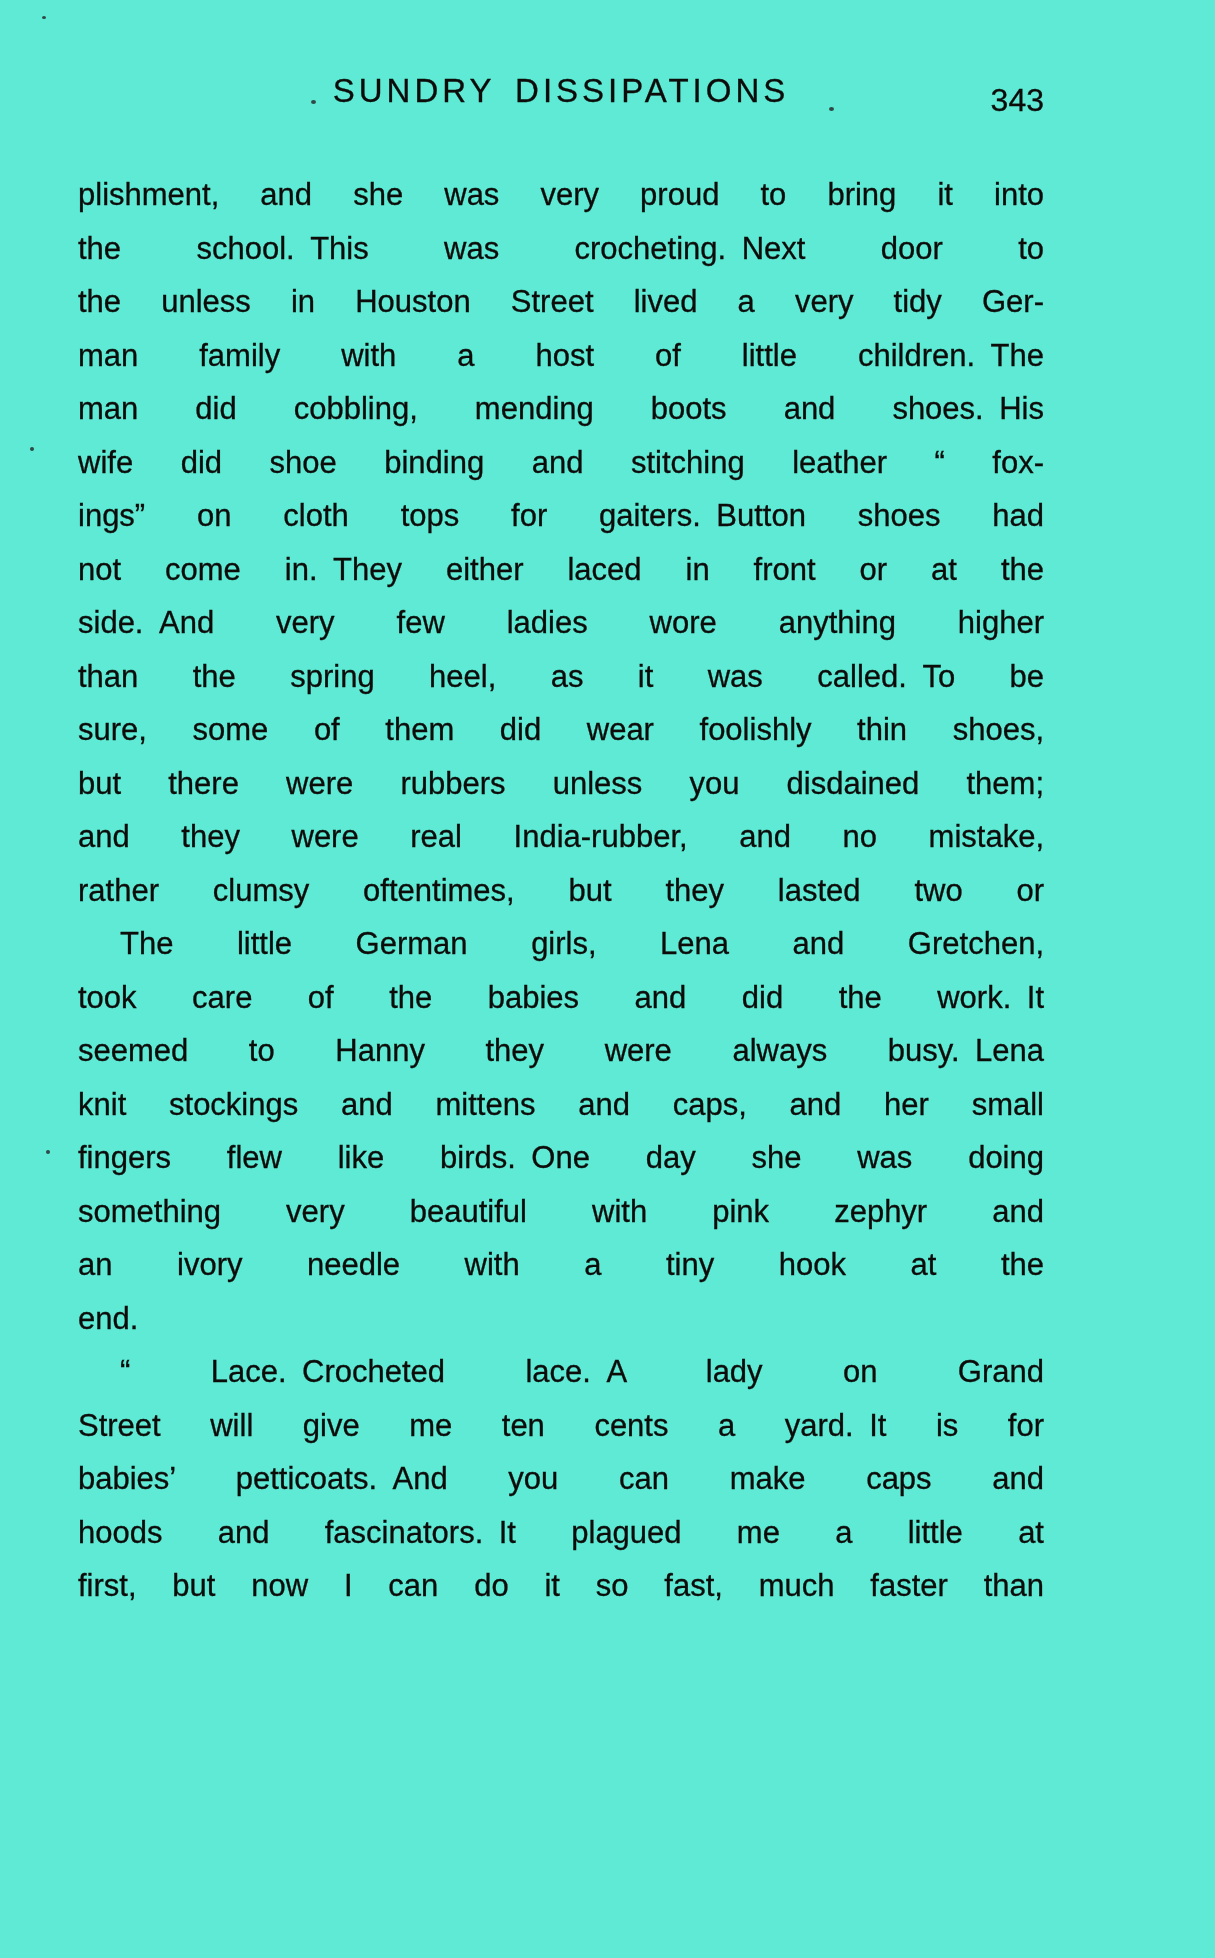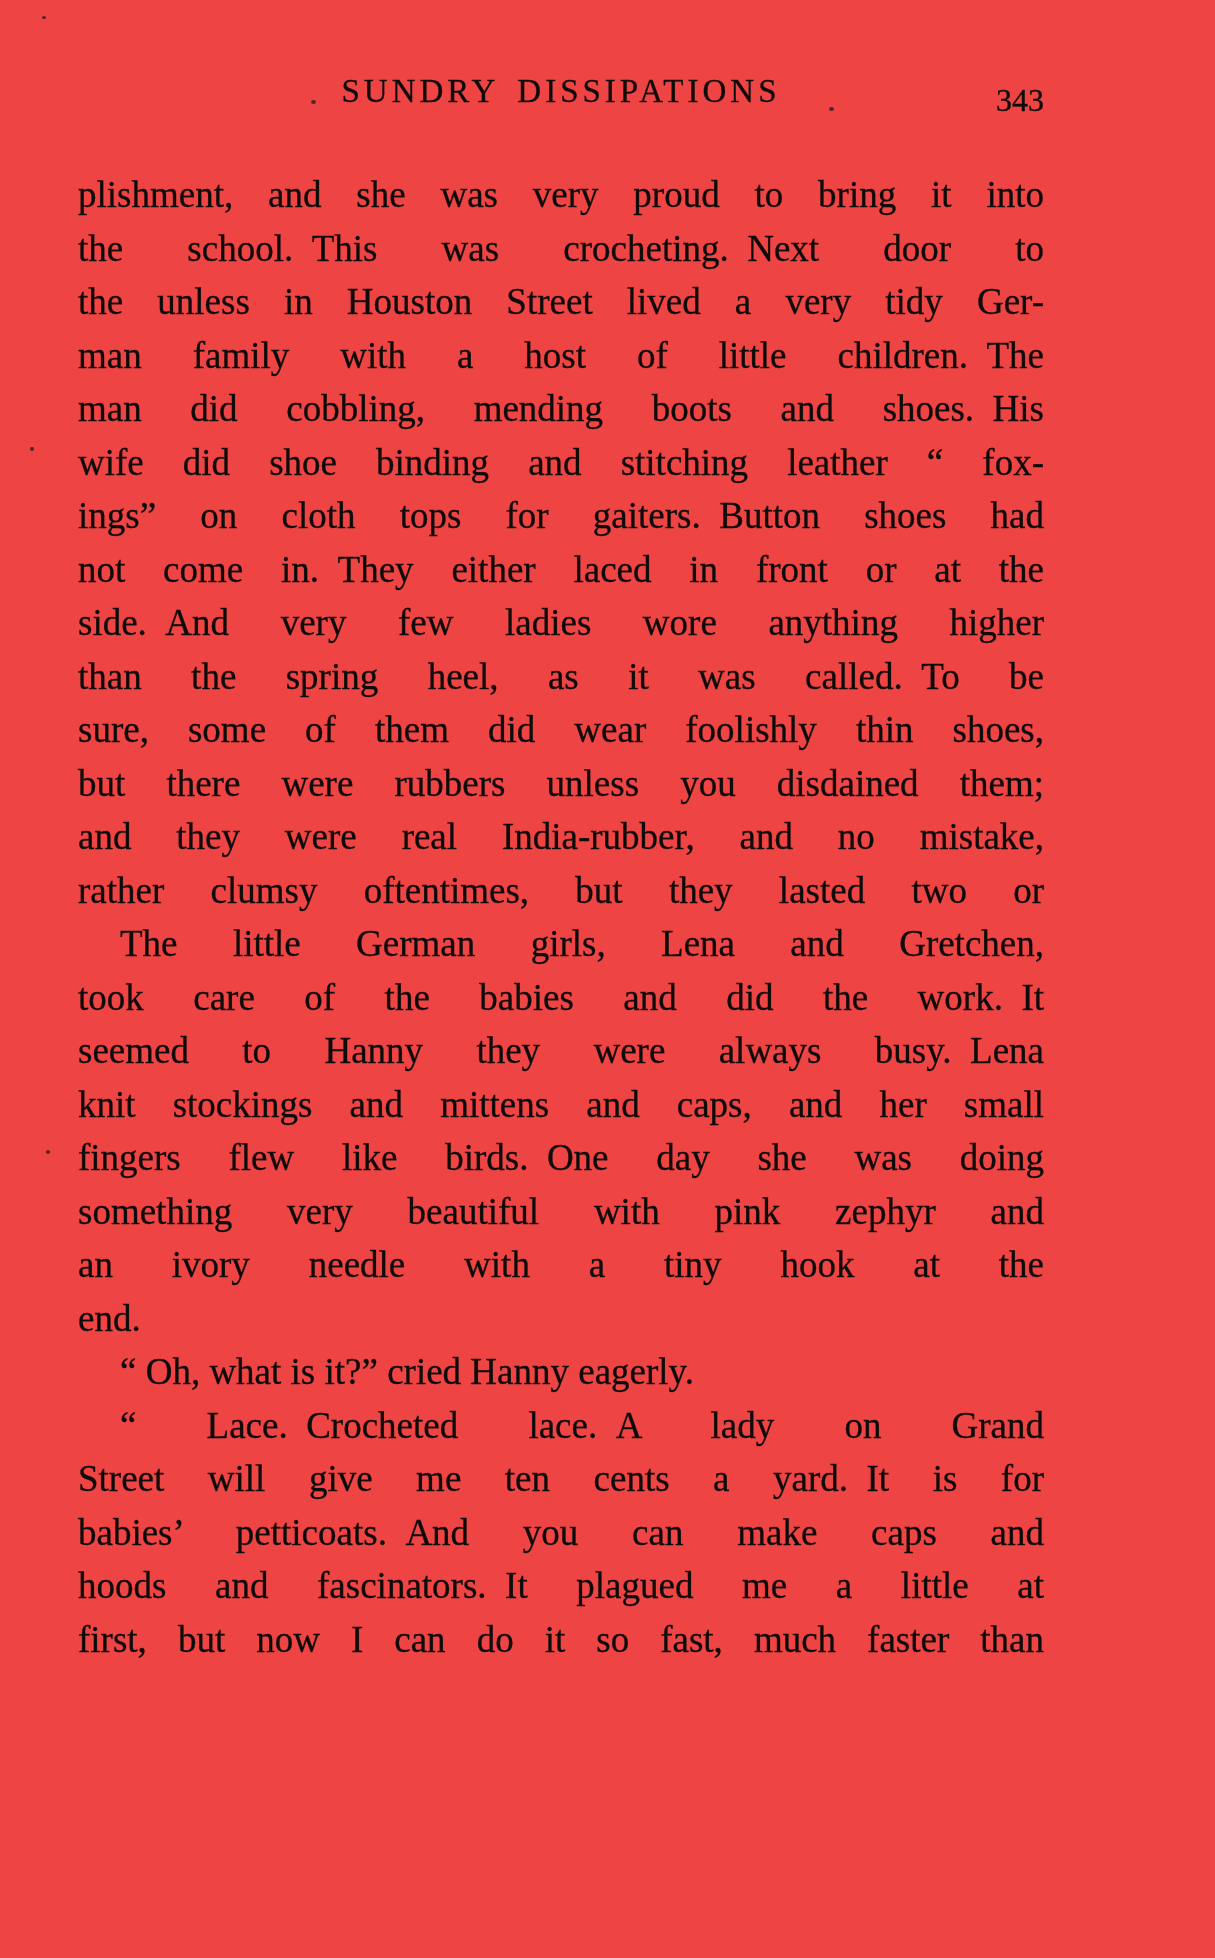--- a/index.html
+++ b/index.html
@@ -4,23 +4,23 @@
 <style>
   html, body {
     margin: 0;
     padding: 0;
     background: #ffffff;
   }
   .page {
     position: relative;
     width: 1215px;
     height: 1958px;
-    background: #ef4444;
+    background: #5eead4;
     color: #0d0c0a;
-    font-family: Liberation Serif, serif;
+    font-family: Liberation Sans, sans-serif;
     overflow: hidden;
     -webkit-text-stroke: 0.3px #0d0c0a;
   }
   .running-title {
     position: absolute;
     top: 72px;
     left: 78px;
     width: 966px;
     text-align: center;
     font-size: 33px;
@@ -36,21 +36,21 @@
     width: 966px;
     text-align: right;
     font-size: 32px;
     line-height: 38px;
   }
   .page-text {
     position: absolute;
     top: 168px;
     left: 78px;
     width: 966px;
-    font-size: 37px;
+    font-size: 31px;
     line-height: 53.5px;
   }
   .line {
     text-align: justify;
     text-align-last: justify;
   }
   .line.flush {
     text-align-last: left;
   }
   .line.indent {
@@ -91,23 +91,20 @@
         <div class="line indent">The little German girls, Lena and Gretchen,</div>
         <div class="line">took care of the babies and did the work. It</div>
         <div class="line">seemed to Hanny they were always busy. Lena</div>
         <div class="line">knit stockings and mittens and caps, and her small</div>
         <div class="line">fingers flew like birds. One day she was doing</div>
         <div class="line">something very beautiful with pink zephyr and</div>
         <div class="line">an ivory needle with a tiny hook at the</div>
         <div class="line flush">end.</div>
       </div>
       <div class="para">
-        <div class="line indent flush">“ Oh, what is it?” cried Hanny eagerly.</div>
-      </div>
-      <div class="para">
         <div class="line indent">“ Lace. Crocheted lace. A lady on Grand</div>
         <div class="line">Street will give me ten cents a yard. It is for</div>
         <div class="line">babies’ petticoats. And you can make caps and</div>
         <div class="line">hoods and fascinators. It plagued me a little at</div>
         <div class="line">first, but now I can do it so fast, much faster than</div>
       </div>
     </div>
 
   <div class="speck" style="top:16px; left:42px; width:4px; height:3px;"></div>
   <div class="speck" style="top:100px; left:311px; width:5px; height:4px;"></div>

